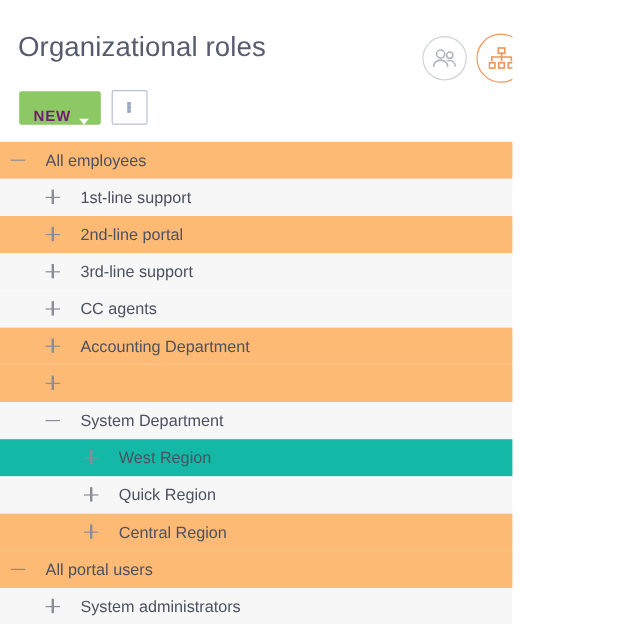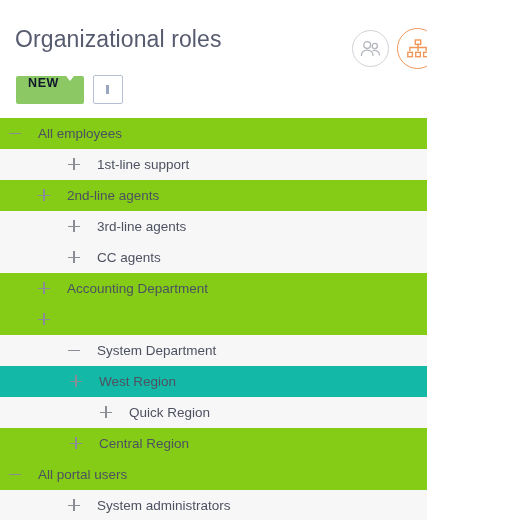--- a/index.html
+++ b/index.html
@@ -93,26 +93,26 @@
     display: flex;
     align-items: center;
     gap: 9px;
   }
   .btn-new {
     height: 28px;
     padding: 0 10px 0 12px;
     background: #8cc863;
     border: none;
     border-radius: 2px;
-    color: #0f172a;
+    color: #701a75;
     font-size: 12.5px;
     font-weight: 700;
     letter-spacing: 0.6px;
     display: flex;
-    align-items: flex-start;
+    align-items: flex-end;
     gap: 7px;
     cursor: pointer;
     font-family: "Liberation Sans", sans-serif;
   }
   .caret-down {
     width: 0; height: 0;
     border-left: 4.5px solid transparent;
     border-right: 4.5px solid transparent;
     border-top: 5px solid #ffffff;
   }
@@ -145,22 +145,22 @@
     overflow: hidden;
   }
   .tree-row {
     position: relative;
     height: 31px;
     display: flex;
     align-items: center;
     cursor: pointer;
     border-bottom: 1px solid transparent;
   }
-  .tree-row.alt       { background: #f7f7f8; padding-left: 30px; }
-  .tree-row.plain     { background: #84cc16; }
+  .tree-row.alt       { background: #f7f7f8; }
+  .tree-row.plain     { background: #fdba74; }
   .tree-row.selected  { background: #14b8a6; }
 
   .toggle {
     position: relative;
     width: 14px;
     height: 14px;
     flex: 0 0 14px;
     cursor: pointer;
   }
   .toggle::before,
@@ -269,25 +269,25 @@
       <div class="tree-row lvl-0 plain">
         <span class="toggle minus"></span>
         <span class="row-label">All employees</span>
       </div>
       <div class="tree-row lvl-1 alt">
         <span class="toggle plus"></span>
         <span class="row-label">1st-line support</span>
       </div>
       <div class="tree-row lvl-1 plain">
         <span class="toggle plus"></span>
-        <span class="row-label">2nd-line agents</span>
-      </div>
-      <div class="tree-row lvl-1 alt">
-        <span class="toggle plus"></span>
-        <span class="row-label">3rd-line agents</span>
+        <span class="row-label">2nd-line portal</span>
+      </div>
+      <div class="tree-row lvl-1 alt">
+        <span class="toggle plus"></span>
+        <span class="row-label">3rd-line support</span>
       </div>
       <div class="tree-row lvl-1 alt">
         <span class="toggle plus"></span>
         <span class="row-label">CC agents</span>
       </div>
       <div class="tree-row lvl-1 plain">
         <span class="toggle plus"></span>
         <span class="row-label">Accounting Department</span>
       </div>
       <div class="tree-row lvl-1 plain">

